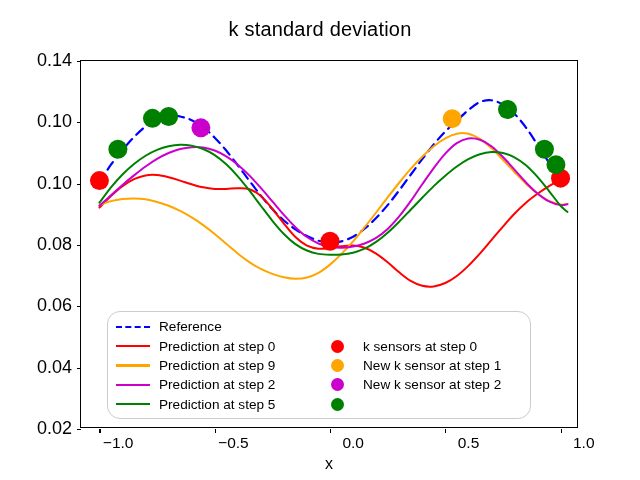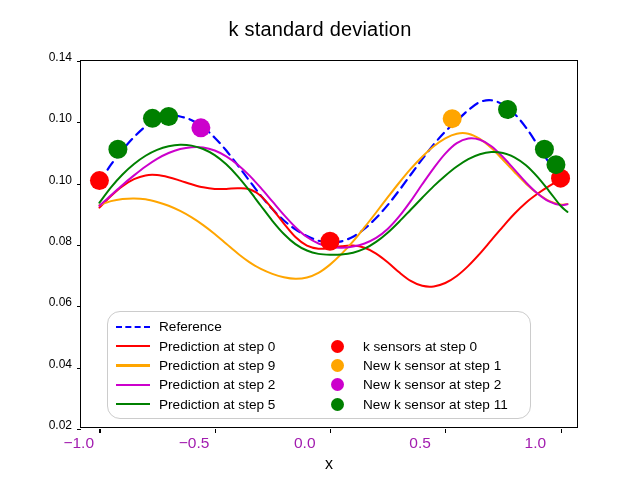--- a/index.html
+++ b/index.html
@@ -42,38 +42,38 @@
     top: 0;
     width: 498px;
     height: 368px;
     overflow: visible;
   }
   .ytick-label {
     position: absolute;
     right: 8px;
     width: 60px;
     text-align: right;
-    font-size: 12px;
+    font-size: 18px;
     color: #000000;
   }
   .ytick-mark {
     position: absolute;
     left: 0;
     width: 4px;
     height: 1.1px;
     background: #000000;
   }
   .xtick-label {
     position: absolute;
     top: 6px;
     width: 70px;
     margin-left: -35px;
-    text-align: left;
+    text-align: right;
     font-size: 15.5px;
-    color: #a21caf;
+    color: #000000;
   }
   .xtick-mark {
     position: absolute;
     top: 0;
     width: 1.1px;
     height: 4px;
     background: #000000;
   }
   #xaxis-label {
     position: absolute;
@@ -267,18 +267,17 @@
         <div class="legend-row">
           <span class="legend-marker-swatch">
             <span class="legend-dot" style="background: rgb(204, 0, 204);"></span>
           </span>
           <span class="legend-label">New k sensor at step 2</span>
         </div>
         <div class="legend-row">
           <span class="legend-marker-swatch">
             <span class="legend-dot" style="background: rgb(0, 128, 0);"></span>
           </span>
-          <span class="legend-label">New k sensor at step 11</span>
         </div>
       </div>
   </div>
 
 </div>
 
 </body></html>

